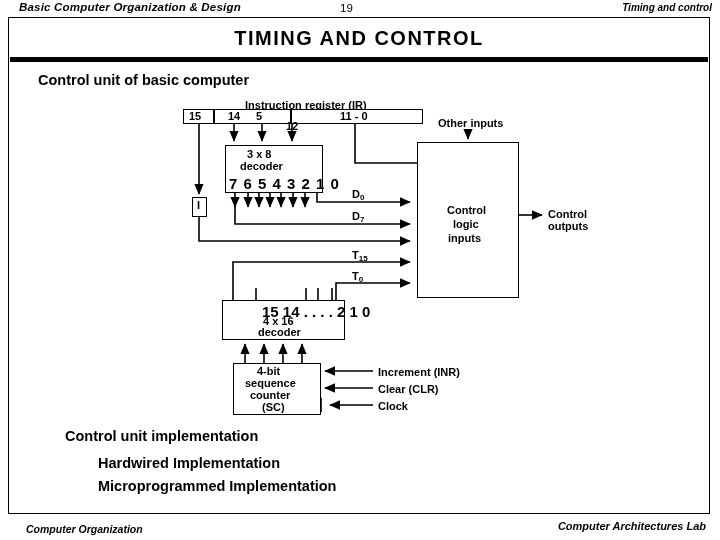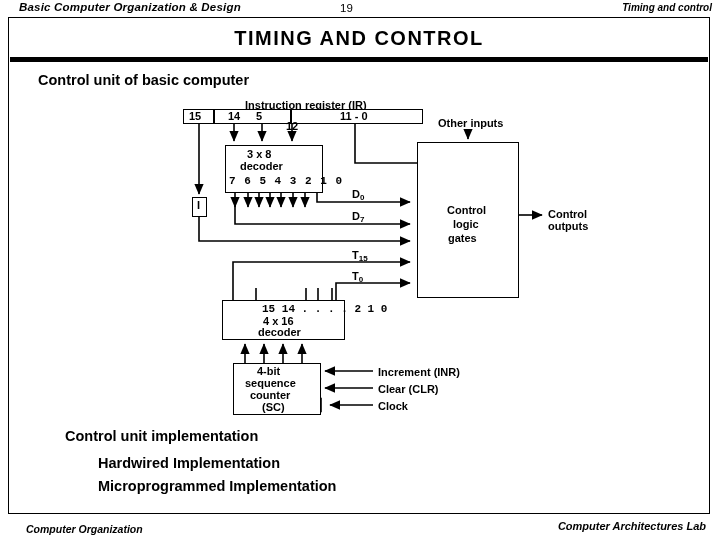--- a/index.html
+++ b/index.html
@@ -24,21 +24,21 @@
   #impl-1{left:98px;top:455px;font:bold 14.5px "Liberation Sans",sans-serif;}
   #impl-2{left:98px;top:478px;font:bold 14.5px "Liberation Sans",sans-serif;}
 
   
   #ft-left{left:26px;top:523px;font:italic bold 10.5px "Liberation Sans",sans-serif;}
   #ft-right{right:14px;top:520px;font:italic bold 11px "Liberation Sans",sans-serif;}
 
   
   #diagram{left:0;top:0;width:720px;height:540px;}
   .lbl{position:absolute;font:11px "Liberation Sans",sans-serif;font-weight:bold;white-space:nowrap;}
-  .lbl.sm{font-size:11px;font-family:Liberation Mono, monospace;}
+  .lbl.sm{font-size:15px;}
   .sub{font-size:8px;vertical-align:-2px;}
 
   .box{position:absolute;border:1.5px solid #000;box-sizing:border-box;background:#fff;}
 
   #ir-title{left:232px;top:99px;font:11px "Liberation Sans",sans-serif;font-weight:bold;padding-left:13px;}
   #ir{left:183px;top:109px;width:240px;height:15px;}
   #ir-d1{left:213px;top:109px;width:1.5px;height:15px;background:#000;position:absolute;}
   #ir-d2{left:290px;top:109px;width:1.5px;height:15px;background:#000;position:absolute;}
   #ir-b15{left:189px;top:110px;}
   #ir-b14{left:228px;top:110px;}
@@ -166,21 +166,21 @@
 <div class="lbl abs" id="dec38-t1">3 x 8</div>
 <div class="lbl abs" id="dec38-t2">decoder</div>
 <div class="lbl abs sm" id="dec38-out">7  6 5 4 3  2 1 0</div>
 
 <div class="box abs" id="ibox"></div>
 <div class="abs" id="ibox-l">I</div>
 
 <div class="box abs" id="clg"></div>
 <div class="lbl abs" id="clg-1">Control</div>
 <div class="lbl abs" id="clg-2">logic</div>
-<div class="lbl abs" id="clg-3">gates</div>
+<div class="lbl abs" id="clg-3">inputs</div>
 
 <div class="box abs" id="dec416"></div>
 <div class="lbl abs sm" id="dec416-in">15  14  . . . .  2  1  0</div>
 <div class="lbl abs" id="dec416-t1">4 x 16</div>
 <div class="lbl abs" id="dec416-t2">decoder</div>
 
 <div class="box abs" id="sc"></div>
 <div class="lbl abs" id="sc-1">4-bit</div>
 <div class="lbl abs" id="sc-2">sequence</div>
 <div class="lbl abs" id="sc-3">counter</div>

